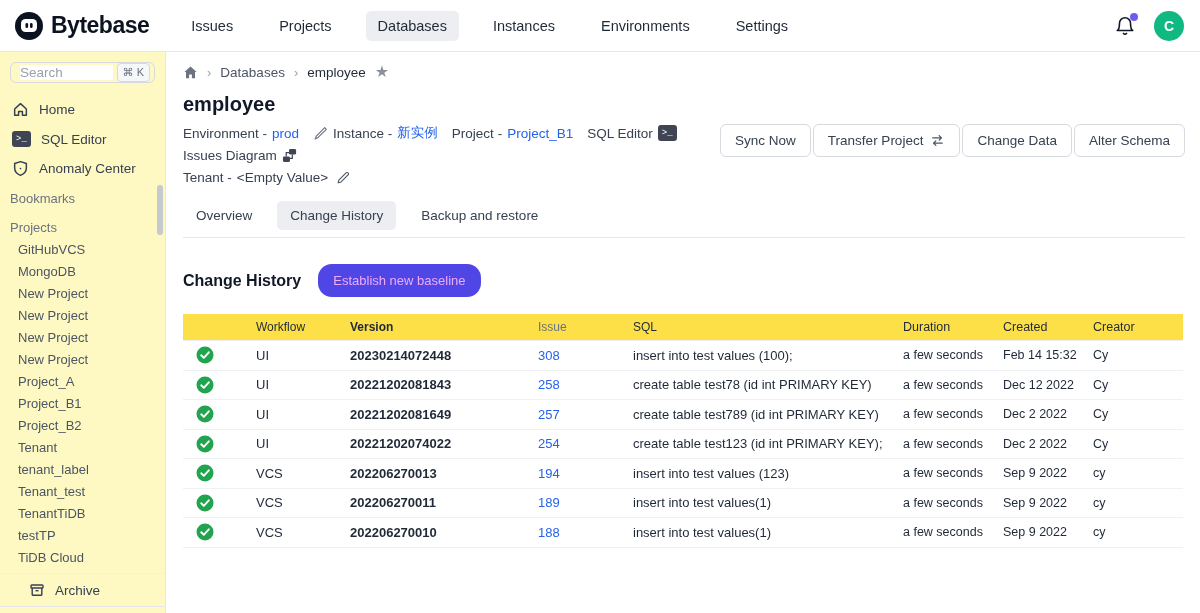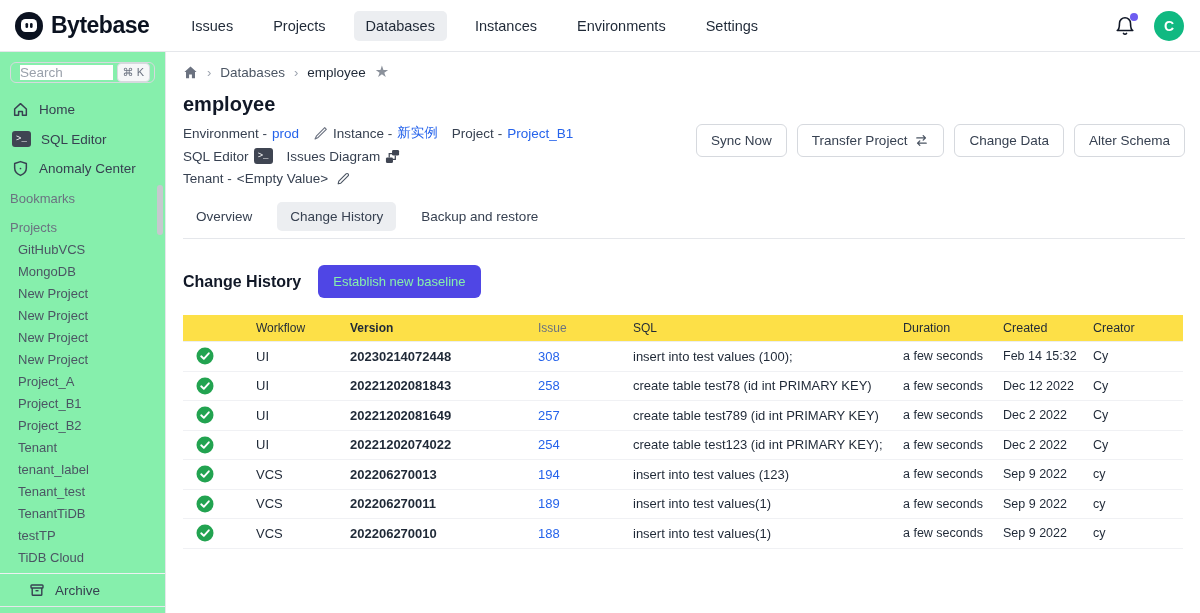--- a/index.html
+++ b/index.html
@@ -4,33 +4,33 @@
 <style>
   * { margin:0; padding:0; box-sizing:border-box; }
   html,body { width:1200px; height:613px; overflow:hidden; background:#fff;
     font-family:"Liberation Sans", sans-serif; color:#1f2937; }
 
   
   .topbar { height:52px; display:flex; align-items:center; padding:0 16px 0 14px;
     border-bottom:1px solid #e5e7eb; background:#fff; }
   .brand { display:flex; align-items:center; gap:7px; margin-right:30px; }
   .brand-text { font-size:23px; font-weight:800; letter-spacing:-0.5px; color:#0b1220; }
-  .topnav { display:flex; align-items:flex-start; gap:16px; }
+  .topnav { display:flex; align-items:flex-start; gap:22px; }
   .nav-item { font-size:14.5px; color:#1f2937; padding:7px 12px; border-radius:5px; cursor:pointer; }
   .nav-item.active { background:#eceef1; }
   .topbar-right { margin-left:auto; display:flex; align-items:center; gap:18px; }
   .bell-wrap { position:relative; width:22px; height:22px; }
   .bell-badge { position:absolute; top:-2px; right:-2px; width:8px; height:8px; border-radius:50%; }
   .avatar { width:30px; height:30px; border-radius:50%; color:#fff; font-size:14px; font-weight:700;
     display:flex; align-items:center; justify-content:center; }
 
   
   .shell { display:flex; height:561px; }
   .sidebar { width:166px; border-right:1px solid #e5e7eb; display:flex; flex-direction:column;
-    position:relative; background:#86efac; }
+    position:relative; background:#fef9c3; }
   .main { flex:1; padding:12px 15px 0 17px; overflow:hidden; }
 
   
   .search-box { margin:10px 10px 12px 10px; height:30px; border:1px solid #d6d9de; border-radius:6px;
     display:flex; align-items:center; padding:0 4px 0 9px; gap:4px; }
   .search-box input { border:none; outline:none; width:100%; font-size:13.5px; color:#374151;
     font-family:"Liberation Sans", sans-serif; }
   .search-box input::placeholder { color:#9aa1ab; }
   .kbd { border:1px solid #d6d9de; background:#f6f7f8; border-radius:4px; font-size:11px;
     color:#6b7280; padding:2px 5px; white-space:nowrap; }
@@ -52,34 +52,34 @@
   .page-title { margin-top:13px; font-size:20px; font-weight:700; color:#111827; }
   .header-row { display:flex; justify-content:space-between; align-items:flex-start; margin-top:8px; }
   .meta { display:flex; flex-direction:column; gap:7px; max-width:600px; }
   .meta-line { display:flex; align-items:center; flex-wrap:wrap; column-gap:14px; row-gap:6px;
     font-size:13.5px; color:#374151; }
   .meta-item { display:flex; align-items:center; gap:5px; }
   .link { color:#2563eb; cursor:pointer; text-decoration:none; }
   .dark-chip { width:19px; height:16px; background:#3f4552; border-radius:3px; color:#fff;
     font-size:9px; font-family:"Liberation Mono", monospace; display:flex; align-items:center;
     justify-content:center; }
-  .actions { display:flex; gap:10px;padding-left:22px; }
+  .actions { display:flex; gap:2px;padding-left:22px; }
   .btn { background:#fff; border:1px solid #d6d9de; border-radius:6px; padding:8px 14px;
     font-size:13.5px; color:#374151; display:flex; align-items:center; gap:7px; cursor:pointer;
     font-family:"Liberation Sans", sans-serif; white-space:nowrap; }
 
   
   .tabs { margin-top:16px; display:flex; gap:12px; border-bottom:1px solid #e5e7eb; padding-bottom:7px; }
   .tab { font-size:13.5px; color:#374151; padding:7px 13px; border-radius:5px; cursor:pointer; }
   .tab.active { background:#eceef1; }
 
   
   .section-head { margin-top:26px; display:flex; align-items:center; gap:17px; }
   .section-title { font-size:16px; font-weight:700; color:#111827; }
-  .btn-primary { border:none; border-radius:6px; padding:9px 15px; color:#86efac; font-size:13px;
+  .btn-primary { border:none; border-radius:14px; padding:9px 15px; color:#f0abfc; font-size:13px;
     cursor:pointer; font-family:"Liberation Sans", sans-serif; }
 
   .table { margin-top:17px; width:1000px; }
   .thead, .trow { display:grid; grid-template-columns:73px 94px 188px 95px 270px 100px 90px 1fr;
     align-items:center; }
   .thead { background:#fde047; height:27px; font-size:12px; color:#6b7280;
     border-bottom:1px solid #eceef0; }
   .trow { height:29.5px; border-bottom:1px solid #f0f1f4; font-size:13px; cursor:pointer; }
   .c-status { padding-left:13px; display:flex; align-items:center; }
   .c-workflow { color:#1f2937; }

